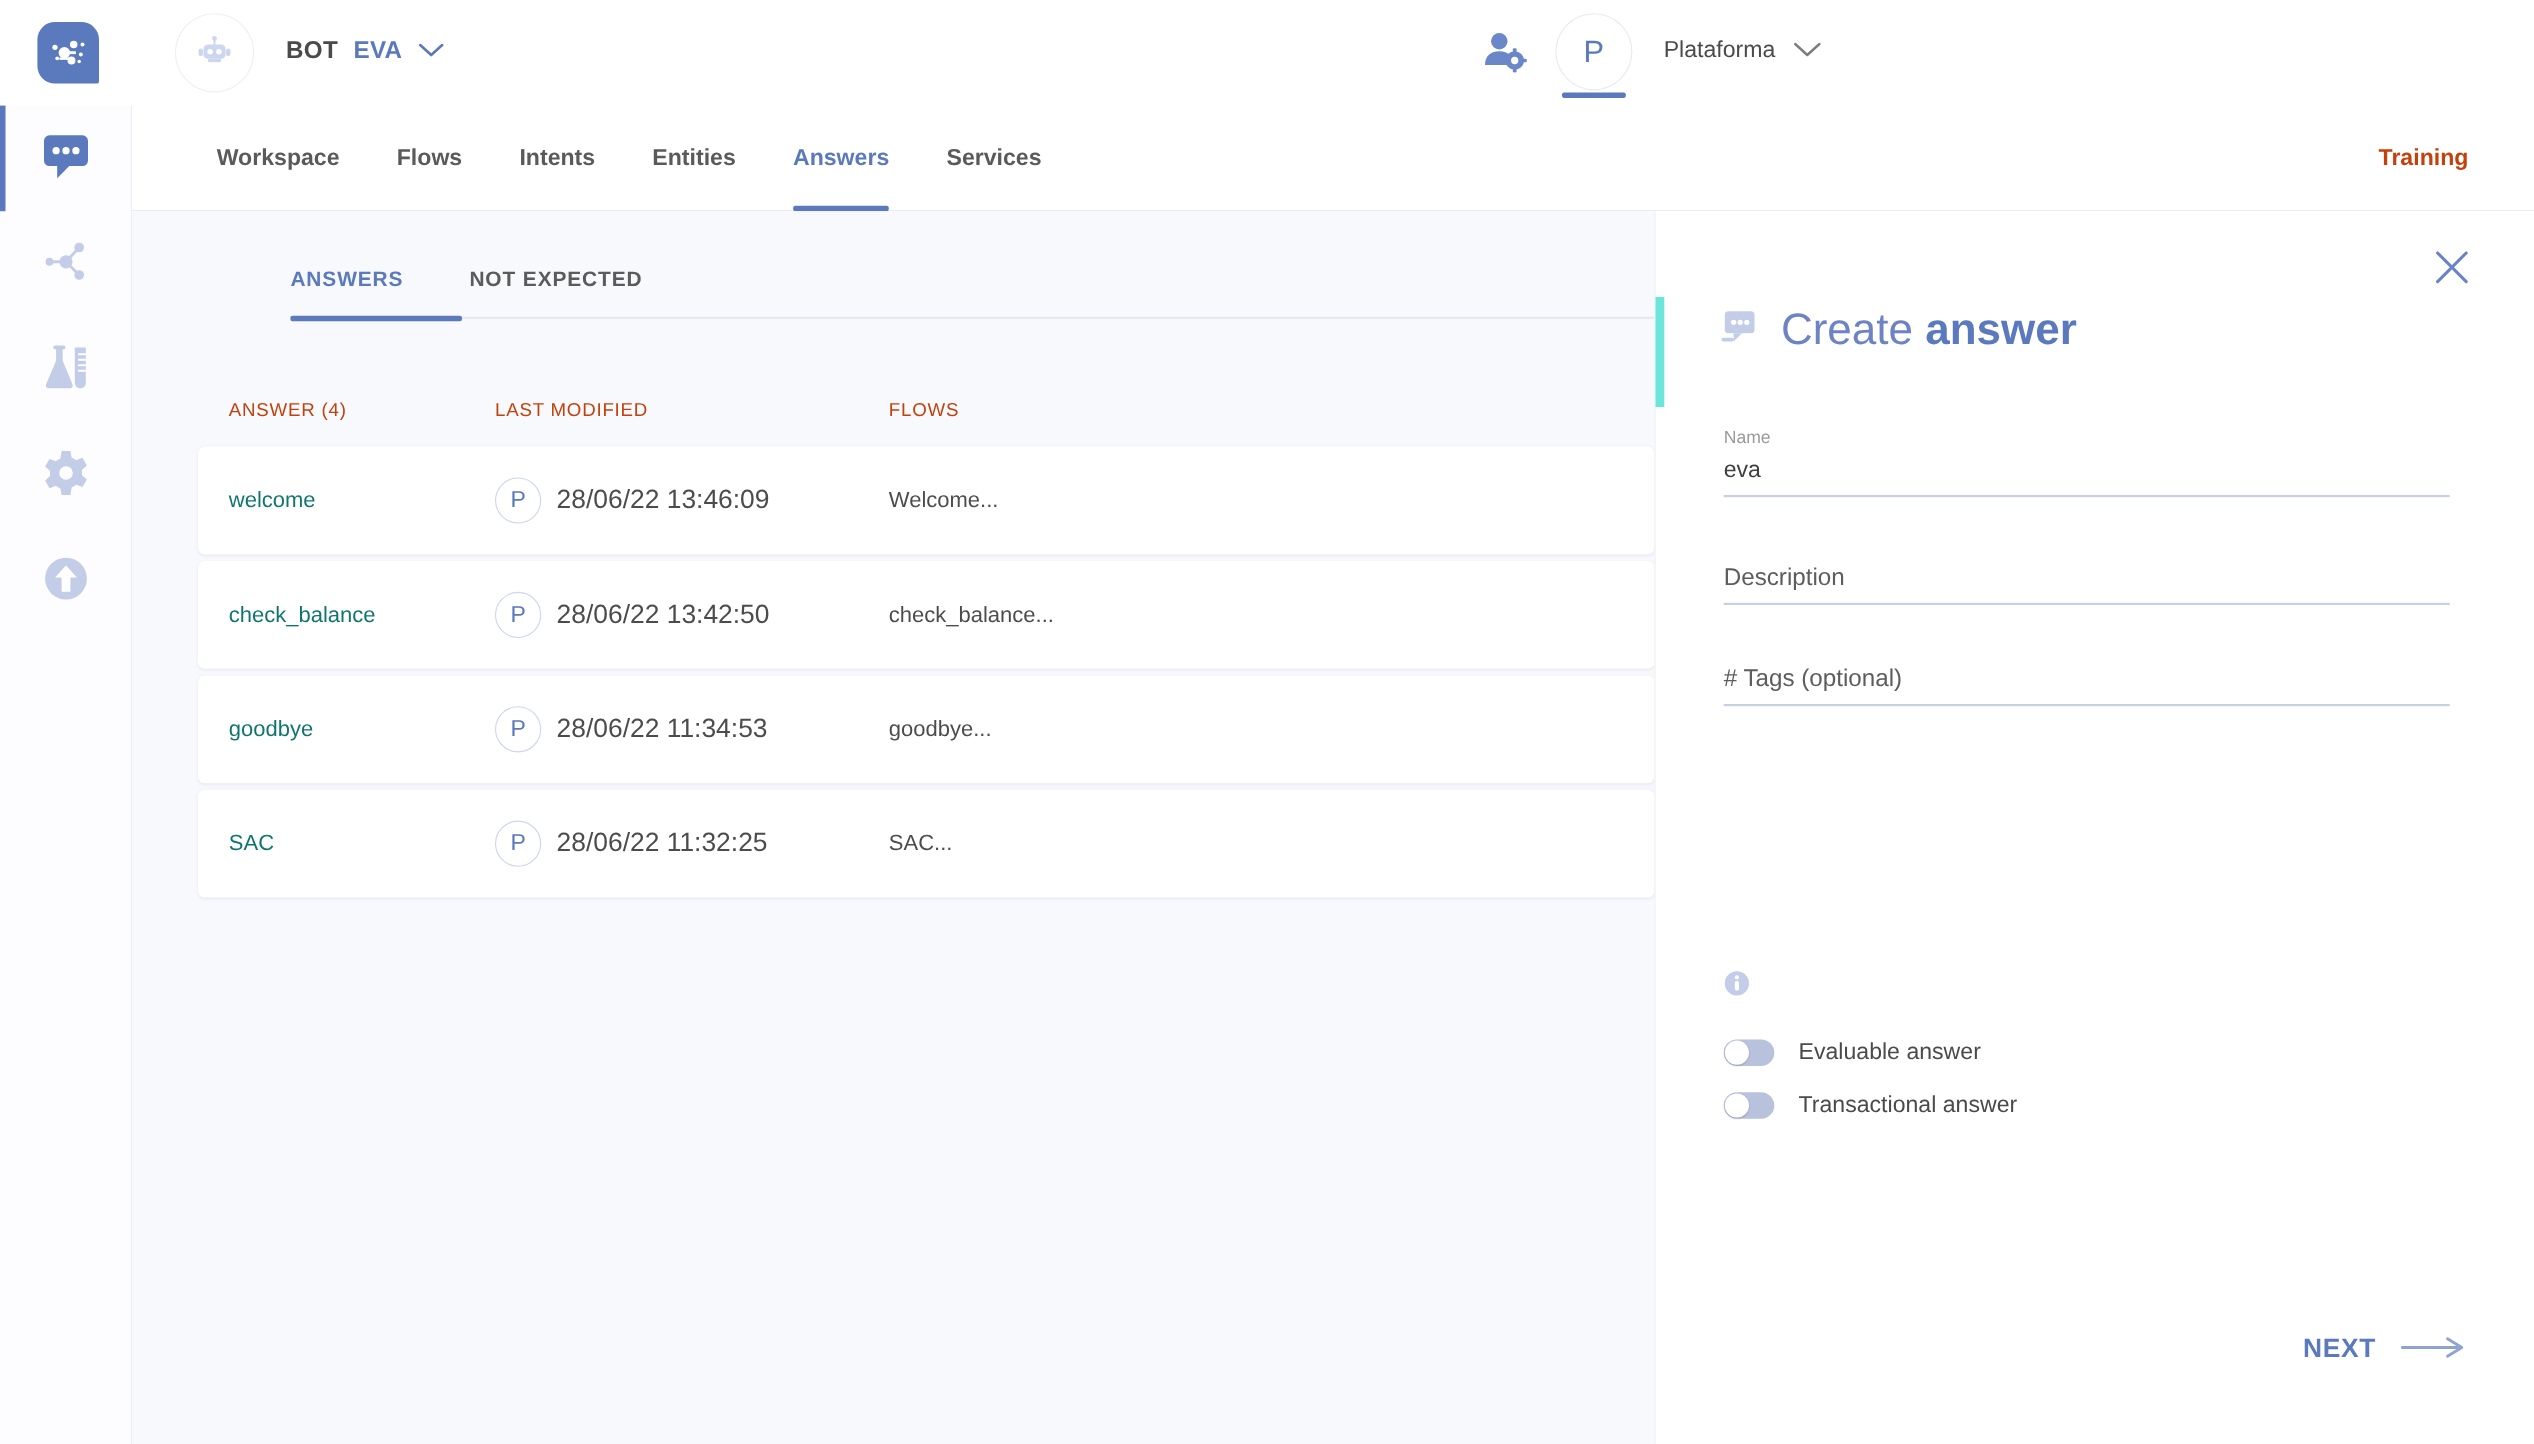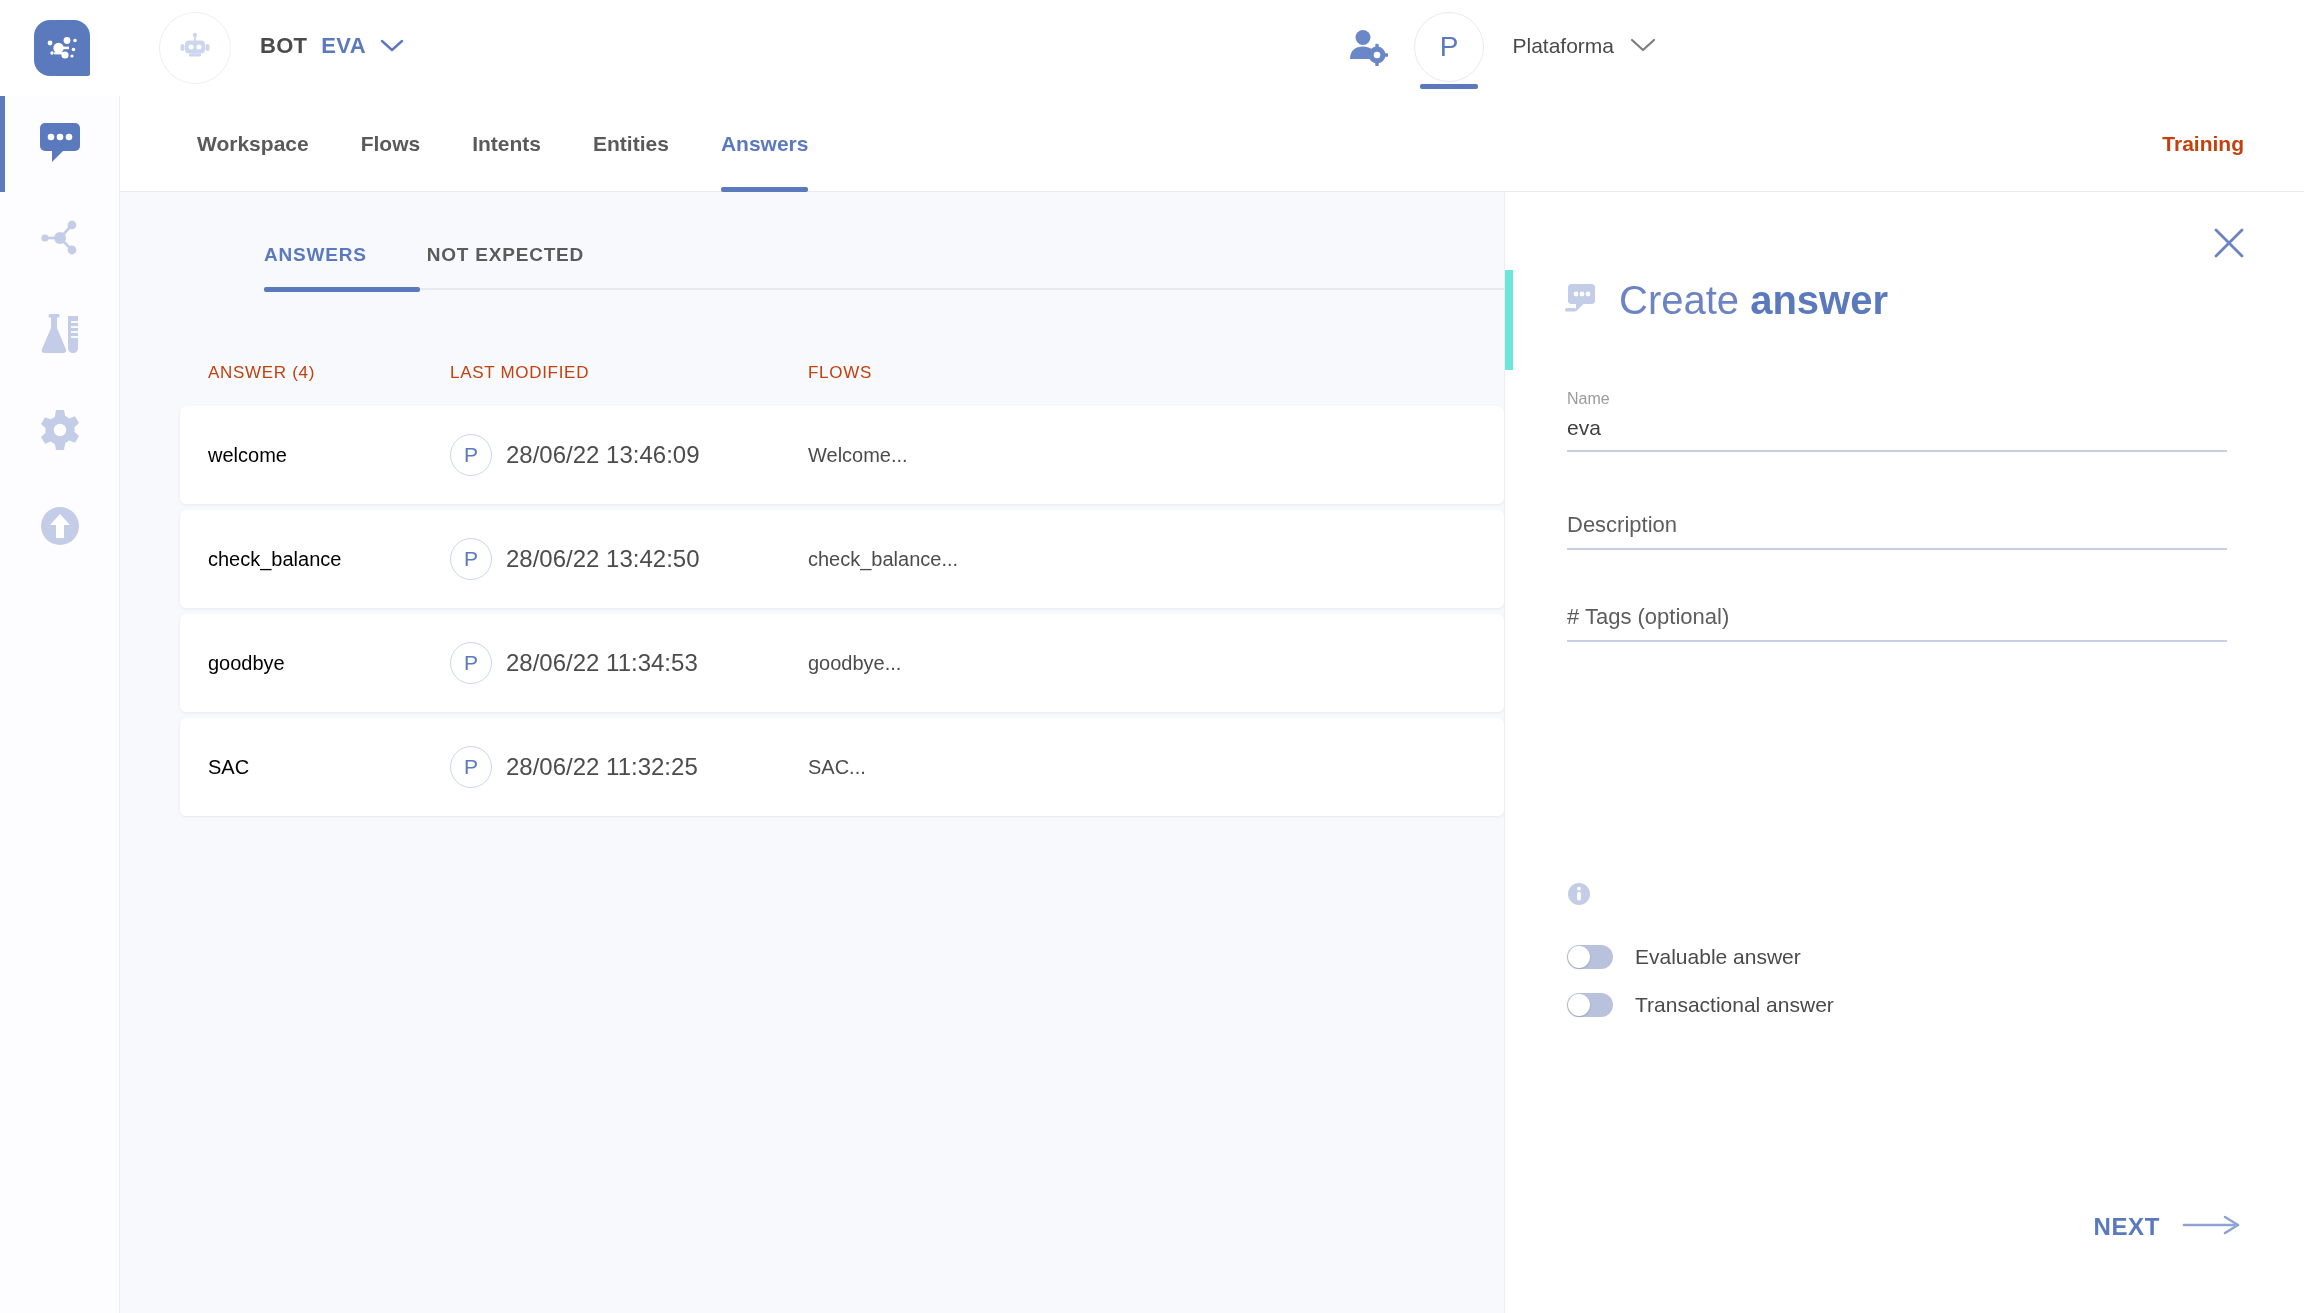--- a/index.html
+++ b/index.html
@@ -126,21 +126,21 @@
 
   .rows { position:absolute; left:60px; top:214px; width:1324px; }
   .row {
     position:relative; height: 98px; margin-bottom: 6px;
     background:#ffffff; border-radius: 6px;
     box-shadow: 0 1px 3px rgba(80,90,130,.10);
     display:flex; align-items:center;
     cursor:pointer;
   }
   .cell-name {
-    position:absolute; left:28px; font-size:20px; color:#000000; font-weight:400;
+    position:absolute; left:28px; font-size:20px; color:#0f766e; font-weight:400;
   }
   .cell-modified {
     position:absolute; left:270px; display:flex; align-items:center; gap:14px;
   }
   .pill-p {
     width:42px; height:42px; border-radius:50%;
     border:1.5px solid #ccd6ee; color:#5b79bd;
     font-size:21px; display:flex; align-items:center; justify-content:center;
   }
   .cell-date { font-size:24px; color:#4c4c4c; }
@@ -334,20 +334,21 @@
     </div>
   </div>
 
   <div class="tabbar">
     <div class="tabs">
       <div class="tab">Workspace</div>
       <div class="tab">Flows</div>
       <div class="tab">Intents</div>
       <div class="tab">Entities</div>
       <div class="tab active">Answers</div>
+      <div class="tab">Services</div>
     </div>
     <div class="training">Training</div>
   </div>
 
   <div class="content">
 
     <div class="subtabs">
       <div class="subtab active">ANSWERS</div>
       <div class="subtab">NOT EXPECTED</div>
     </div>

